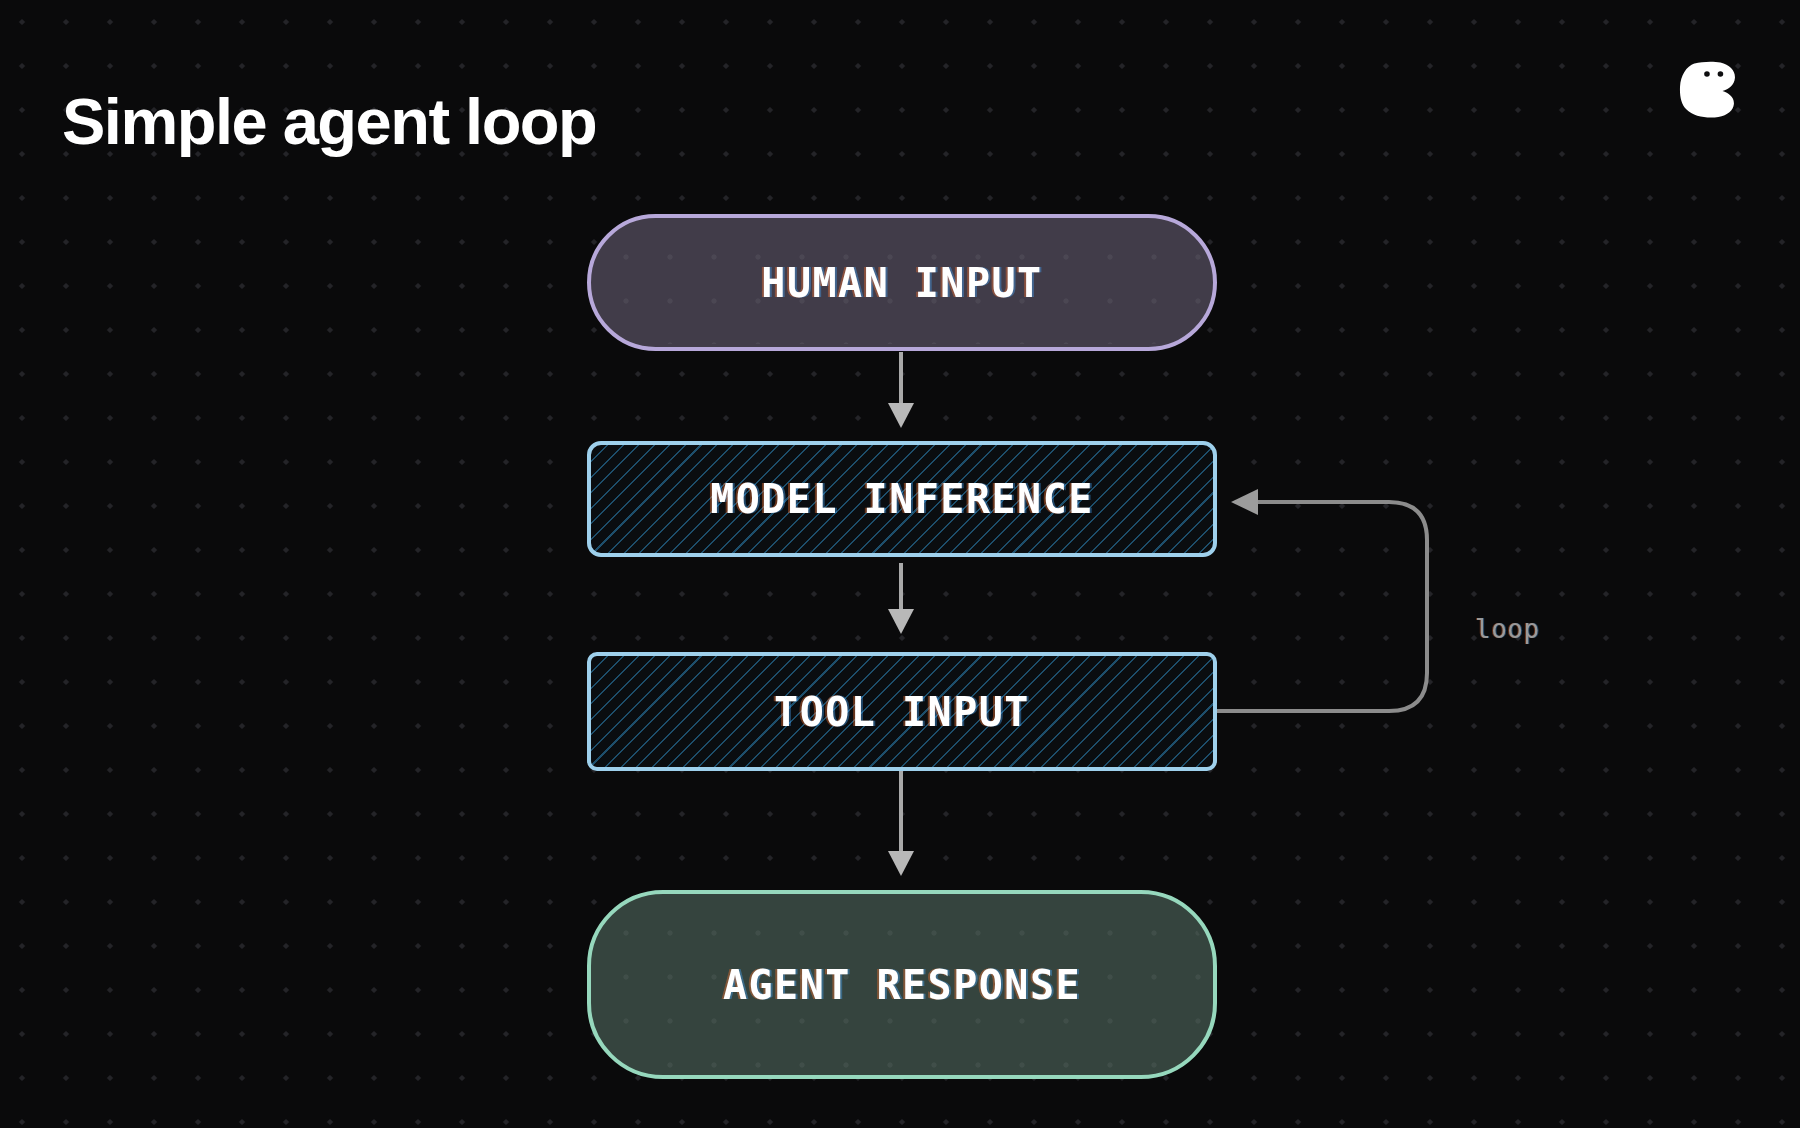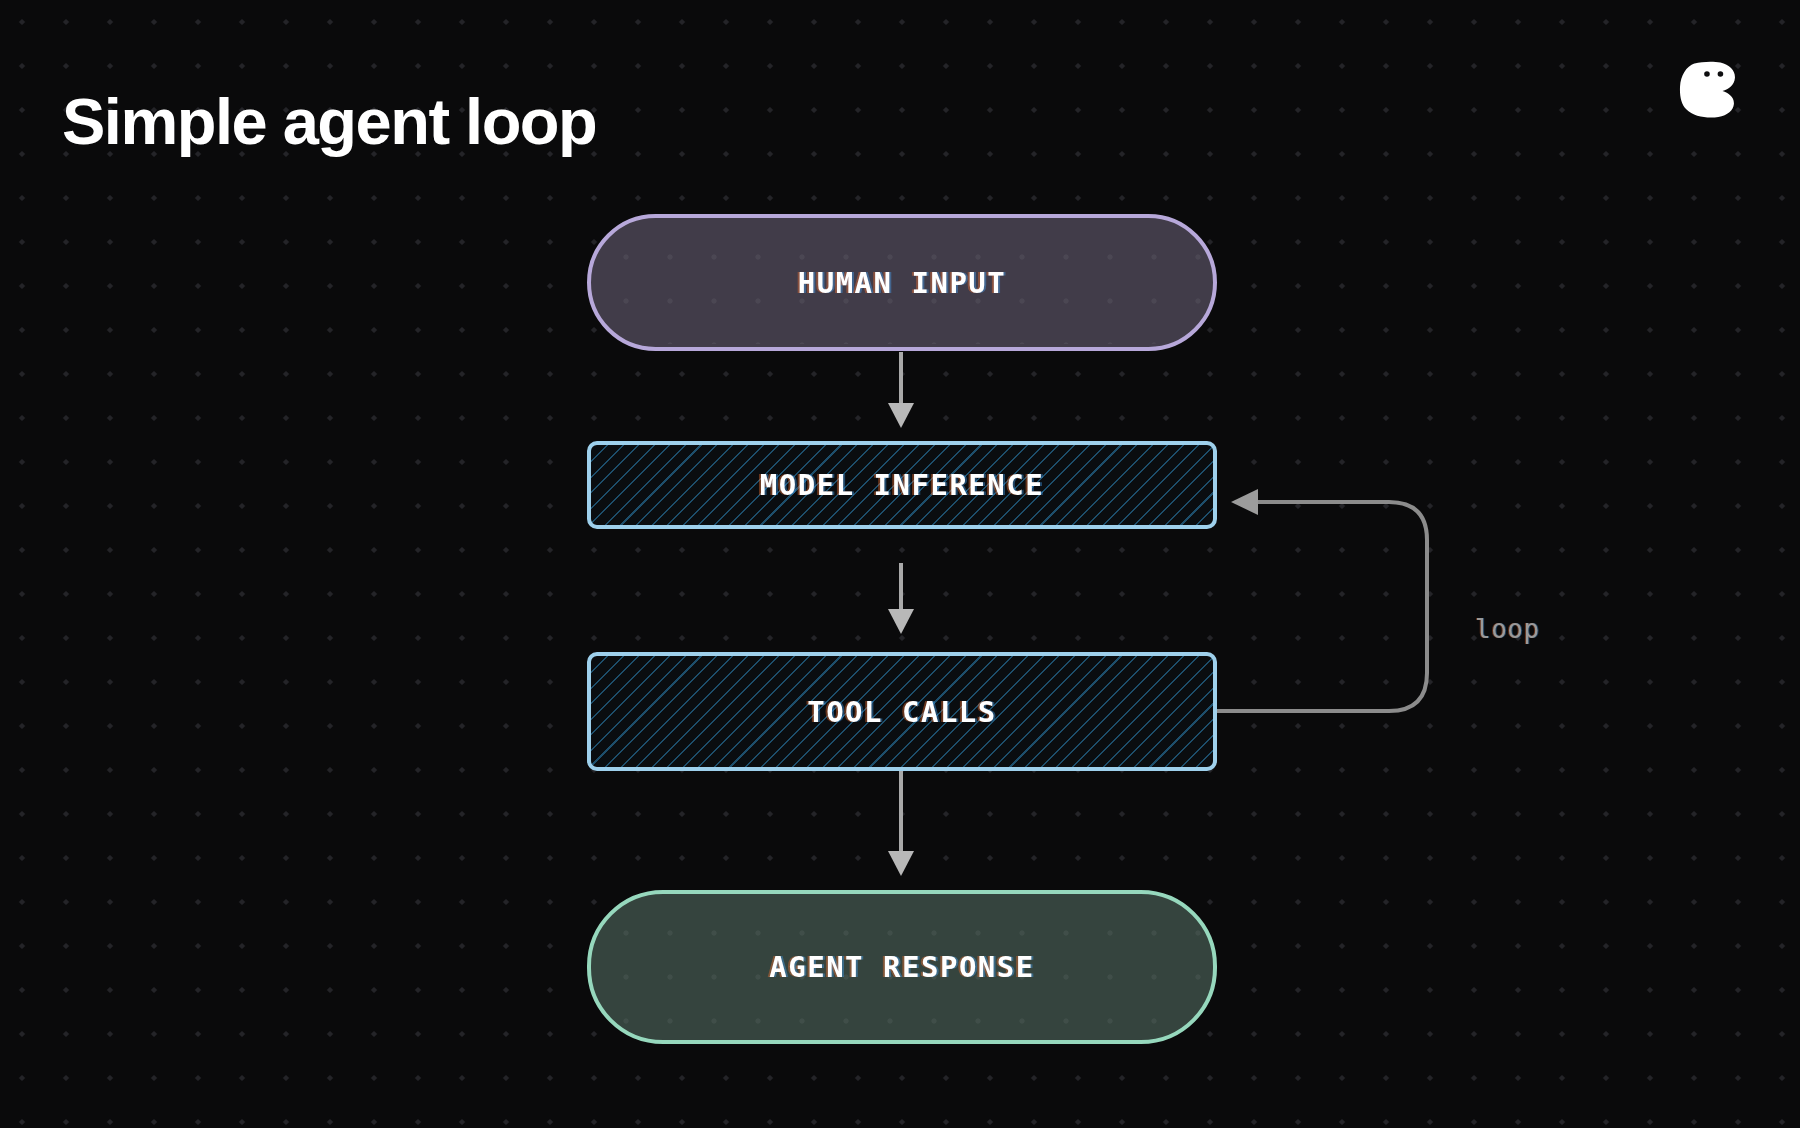--- a/index.html
+++ b/index.html
@@ -68,35 +68,35 @@
   .hatched {
     background-color: #0a0d10;
     background-image: repeating-linear-gradient(
       135deg,
       #1d4e6b 0px, #1d4e6b 1.5px,
       rgba(0,0,0,0) 1.5px, rgba(0,0,0,0) 11px
     );
     border: 4px solid #9ed0ec;
     border-radius: 10px;
   }
-  .node-model-inference { top: 441px; height: 88px; }
+  .node-model-inference { top: 441px; height: 116px; border-radius: 14px; }
   .node-tool-calls      { top: 652px; height: 119px; }
   .node-agent-response {
     top: 890px;
-    height: 154px;
+    height: 189px;
     background: #35443e;
     border: 4px solid #96d8bd;
     border-radius: 76px;
     justify-content: center;
   }
   .node-label {
     position: relative;
     font-family: "DejaVu Sans Mono", monospace;
     font-weight: 700;
-    font-size: 29px;
+    font-size: 40px;
     letter-spacing: 1.5px;
     color: #ffffff;
     white-space: nowrap;
     text-shadow: -2px 0 0 rgba(255,116,48,0.38), 2px 0 0 rgba(72,168,255,0.38);
   }
   .loop-label {
     position: absolute;
     left: 1475px;
     top: 614px;
     font-family: "DejaVu Sans Mono", monospace;
@@ -153,21 +153,21 @@
 
   <div class="node pill node-human-input">
     <span class="node-label">HUMAN INPUT</span>
   </div>
 
   <div class="node hatched node-model-inference">
     <span class="node-label">MODEL INFERENCE</span>
   </div>
 
   <div class="node hatched node-tool-calls">
-    <span class="node-label">TOOL CALLS</span>
+    <span class="node-label">TOOL INPUT</span>
   </div>
 
   <div class="node pill node-agent-response">
     <span class="node-label">AGENT RESPONSE</span>
   </div>
 
   <div class="loop-label">loop</div>
 
 </div>
 

